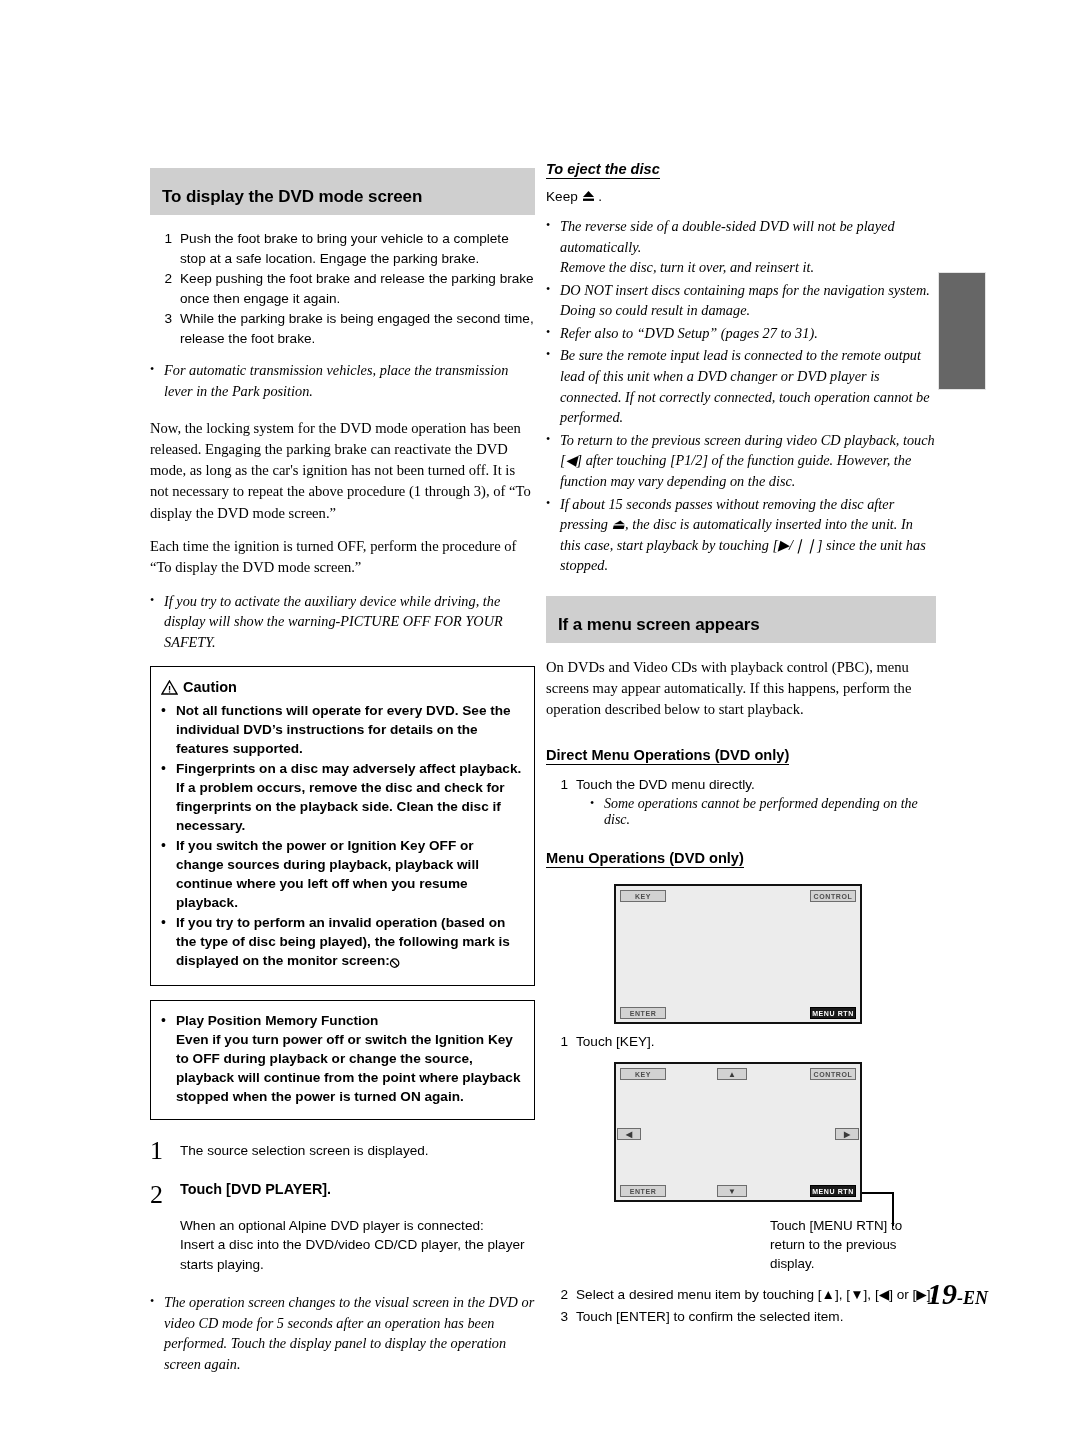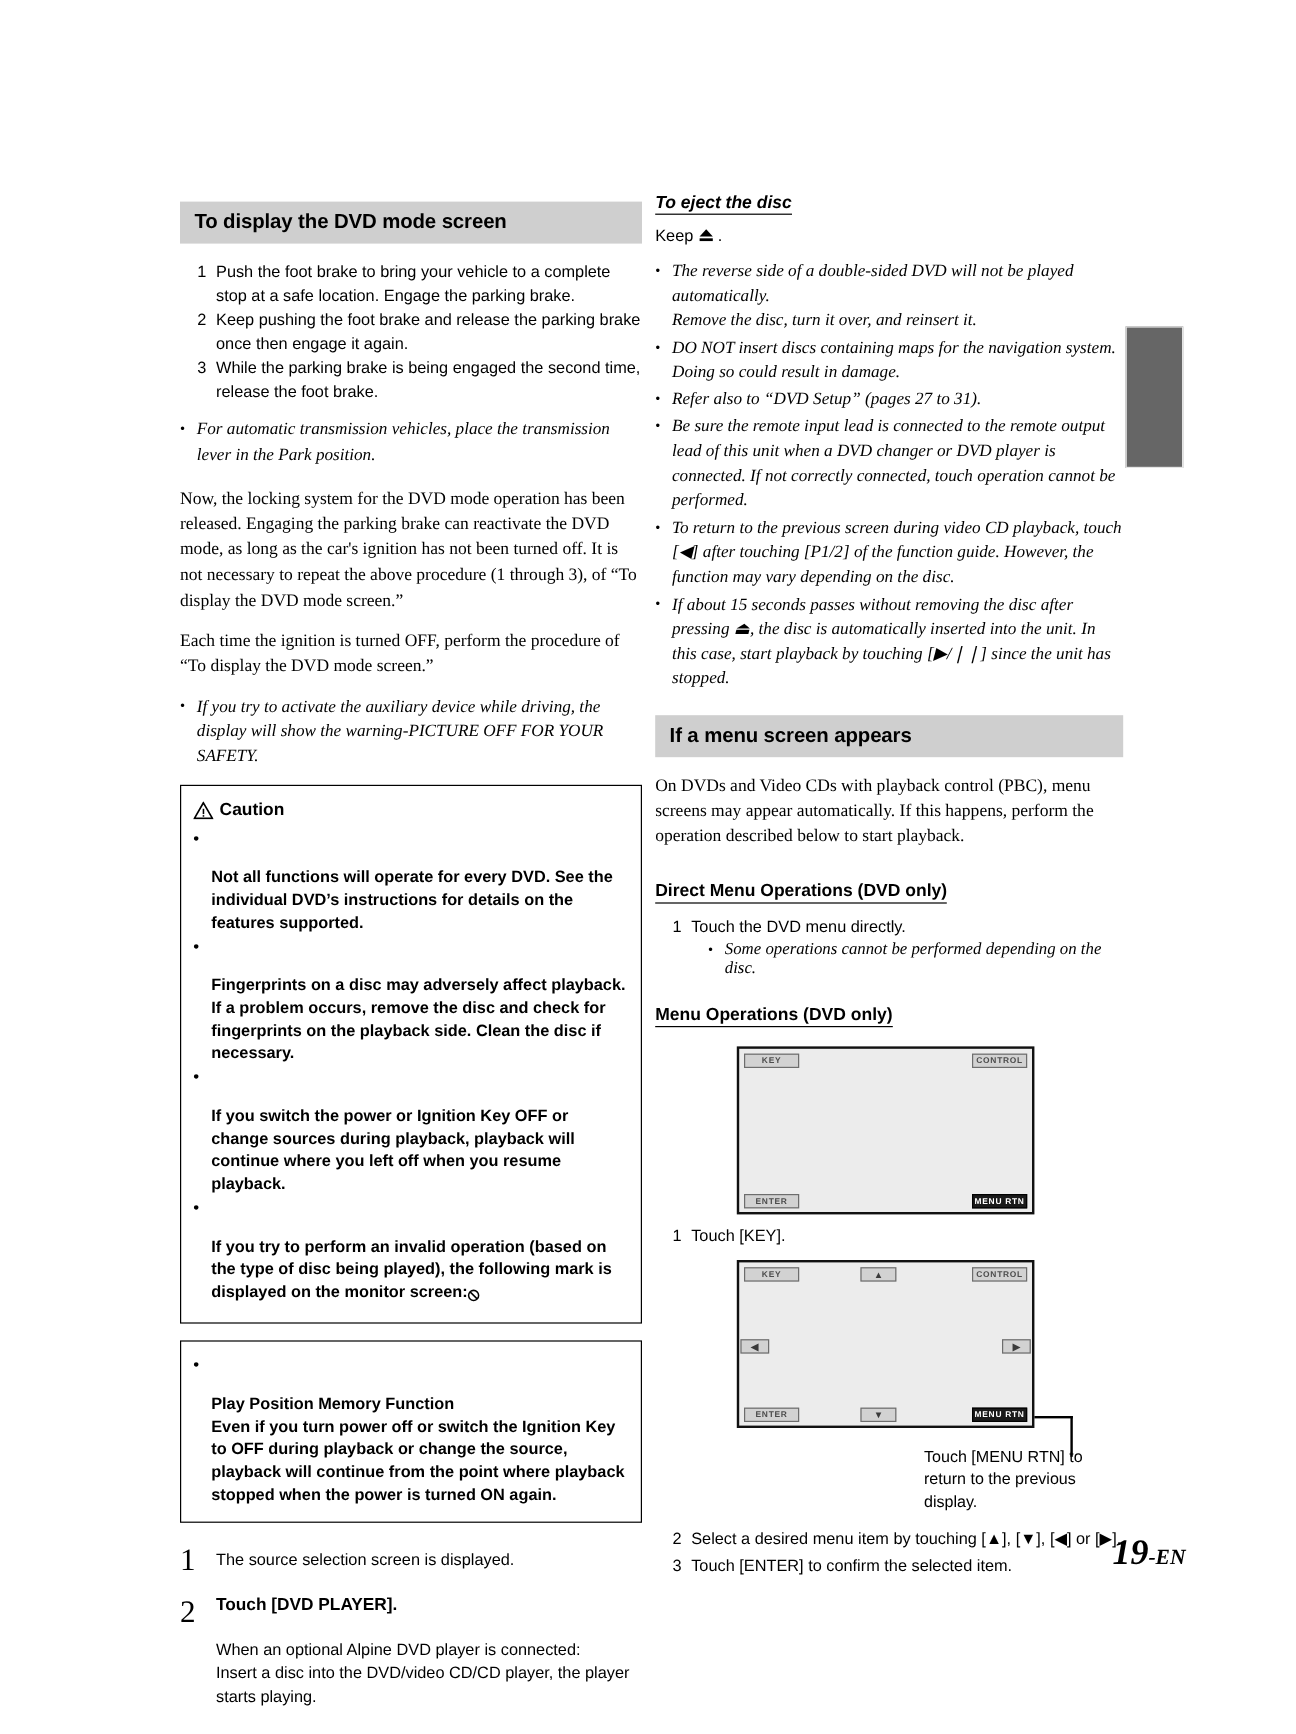--- a/index.html
+++ b/index.html
@@ -37,21 +37,21 @@
     width: 390px;
   }
 
   
   .sec-bar {
     background: #cfcfcf;
     font-family: "Liberation Sans", sans-serif;
     font-weight: bold;
     font-size: 17px;
     color: #000;
-    padding: 7px 0 8px 12px;
+    padding: 19px 0 8px 12px;
     margin-bottom: 14px;
     letter-spacing: -0.1px;
   }
 
   
   .body-p {
     font-family: "Liberation Serif", serif;
     font-size: 14.6px;
     line-height: 1.46;
     margin: 0 0 12px 0;
@@ -128,21 +128,21 @@
   .box li {
     display: flex;
     margin-bottom: 1px;
   }
   .box li .b {
     width: 15px; min-width: 15px;
     font-weight: normal;
     font-size: 14px;
     line-height: 1.35;
   }
-  .box li .t { flex: 1; margin-top: 32px; }
+  .box li .t { flex: 1; }
 
   
   .step {
     display: flex;
     margin: 16px 0 0 0;
   }
   .step-num {
     font-family: "Liberation Serif", serif;
     font-size: 26px;
     line-height: 1;

